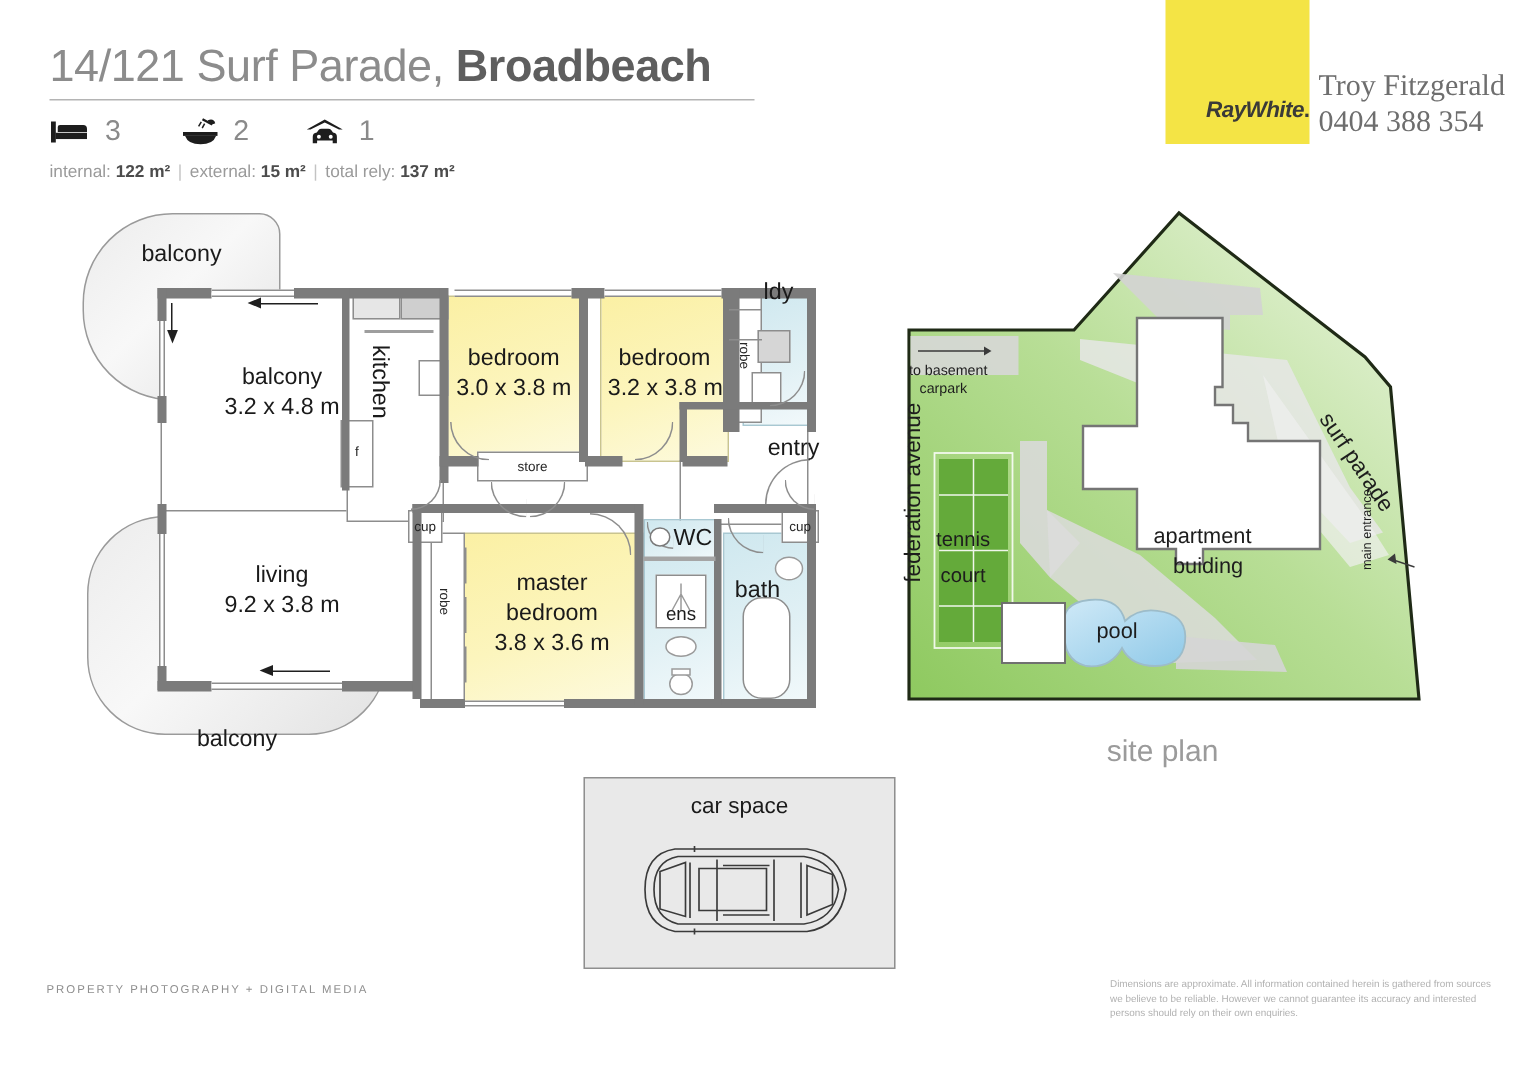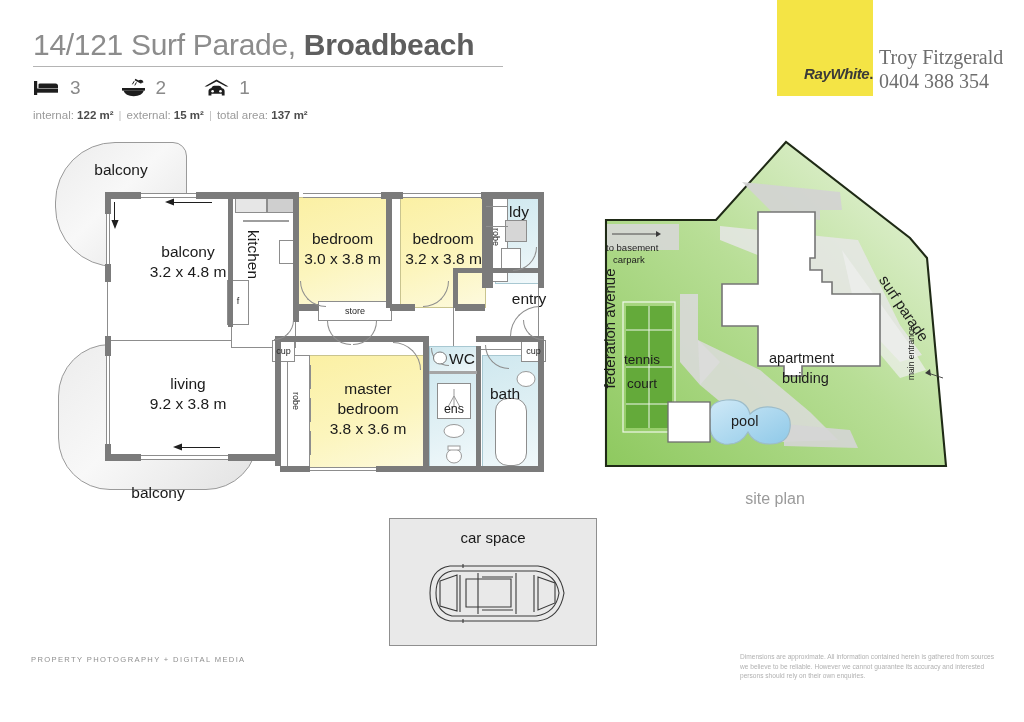--- a/index.html
+++ b/index.html
@@ -69,21 +69,21 @@
   
   #carspace { position: absolute; left: 389px; top: 518px; width: 208px; height: 128px;
               background: #e9e9e9; border: 1px solid #8f8f8f; }
   #carspace .cs-label { position: absolute; top: 10px; width: 100%; text-align: center;
                         font-size: 15px; color: #1a1a1a; }
 
   
   #siteplan { position: absolute; left: 570px; top: 130px; width: 420px; height: 400px; }
   .sp-text { position: absolute; color: #1d1d1d; font-family: "Liberation Sans", sans-serif; }
   #site-caption { position: absolute; left: 700px; top: 490px; width: 150px; text-align: center;
-                  font-size: 16px; color: #9b9b9b; }
+                  font-size: 20px; color: #9b9b9b; }
 
   
   #rim-logo { position: absolute; left: 31px; top: 650px; width: 230px; }
   #rim-main { font-size: 23px; color: #2c2c2c; letter-spacing: -0.6px; white-space: nowrap; }
   #rim-main .light { color: #5d5d5d; font-weight: 400; }
   #rim-main .bold { font-weight: bold; color: #1e1e1e; }
   #rim-house { display: inline-block; width: 13px; height: 12px; position: relative;
                margin: 0 4px 0 3px; vertical-align: 1px; }
   #rim-sub { margin-top: 5px; font-size: 7.6px; color: #8f8f8f; letter-spacing: 1.35px; white-space: nowrap; }
 
@@ -133,21 +133,21 @@
             <path d="M6.5 18.5 L6.5 14.2 Q6.5 11.6 9.2 11.3 L10.4 9.6 Q11 8.8 12.4 8.8 L16.8 8.8 Q18.2 8.8 18.8 9.6 L20 11.3 Q22.6 11.6 22.6 14.2 L22.6 18.5 L19.8 18.5 L19.8 16.7 L9.4 16.7 L9.4 18.5 Z" fill="#1d1d1d"></path>
             <circle cx="10.6" cy="14.2" r="1.3" fill="#ffffff"></circle>
             <circle cx="18.5" cy="14.2" r="1.3" fill="#ffffff"></circle>
           </svg>
         </span>
         <span class="count">1</span>
       </div>
     </div>
 
     <div id="area-row">
-      <span>internal: </span><b>122 m²</b><span class="sep">|</span><span>external: </span><b>15 m²</b><span class="sep">|</span><span>total area: </span><b>137 m²</b>
+      <span>internal: </span><b>122 m²</b><span class="sep">|</span><span>external: </span><b>15 m²</b><span class="sep">|</span><span>total rely: </span><b>137 m²</b>
     </div>
   </div>
 
   <div id="rw-block">
     <div id="rw-logo">
       <span>Ray</span><span>White</span><span class="dot">.</span>
     </div>
   </div>
   <div id="agent">
     <div class="name">Troy Fitzgerald</div>
@@ -284,21 +284,21 @@
     </svg>
 
     <div class="room-label rl-big" style="left:16px; top:21px; width:100px;">balcony</div>
     <div class="room-label rl-big" style="left:78px; top:103px; width:110px;">balcony</div>
     <div class="room-label rl-big" style="left:68px; top:123px; width:130px;">3.2 x 4.8 m</div>
     <div class="room-label rl-big vert" style="left:189px; top:90px;">kitchen</div>
     <div class="room-label rl-big" style="left:243px; top:90px; width:89px;">bedroom</div>
     <div class="room-label rl-big" style="left:240px; top:110px; width:95px;">3.0 x 3.8 m</div>
     <div class="room-label rl-big" style="left:345px; top:90px; width:86px;">bedroom</div>
     <div class="room-label rl-big" style="left:341px; top:110px; width:95px;">3.2 x 3.8 m</div>
-    <div class="room-label rl-big" style="left:442px; top:63px; width:44px;">ldy</div>
+    <div class="room-label rl-big" style="left:442px; top:46px; width:44px;">ldy</div>
     <div class="room-label rl-big" style="left:404px; top:150px; width:62px;margin-left:39px;">entry</div>
     <div class="room-label rl-big" style="left:88px; top:235px; width:90px;">living</div>
     <div class="room-label rl-big" style="left:78px; top:255px; width:110px;">9.2 x 3.8 m</div>
     <div class="room-label rl-big" style="left:258px; top:240px; width:110px;">master</div>
     <div class="room-label rl-big" style="left:258px; top:260px; width:110px;">bedroom</div>
     <div class="room-label rl-big" style="left:254px; top:280px; width:118px;">3.8 x 3.6 m</div>
     <div class="room-label rl-sm" style="left:376px; top:262px; width:46px;">ens</div>
     <div class="room-label rl-big" style="left:390px; top:210px; width:34px;">WC</div>
     <div class="room-label rl-big" style="left:426px; top:245px; width:48px;">bath</div>
     <div class="room-label rl-big" style="left:50px; top:344px; width:106px;">balcony</div>

